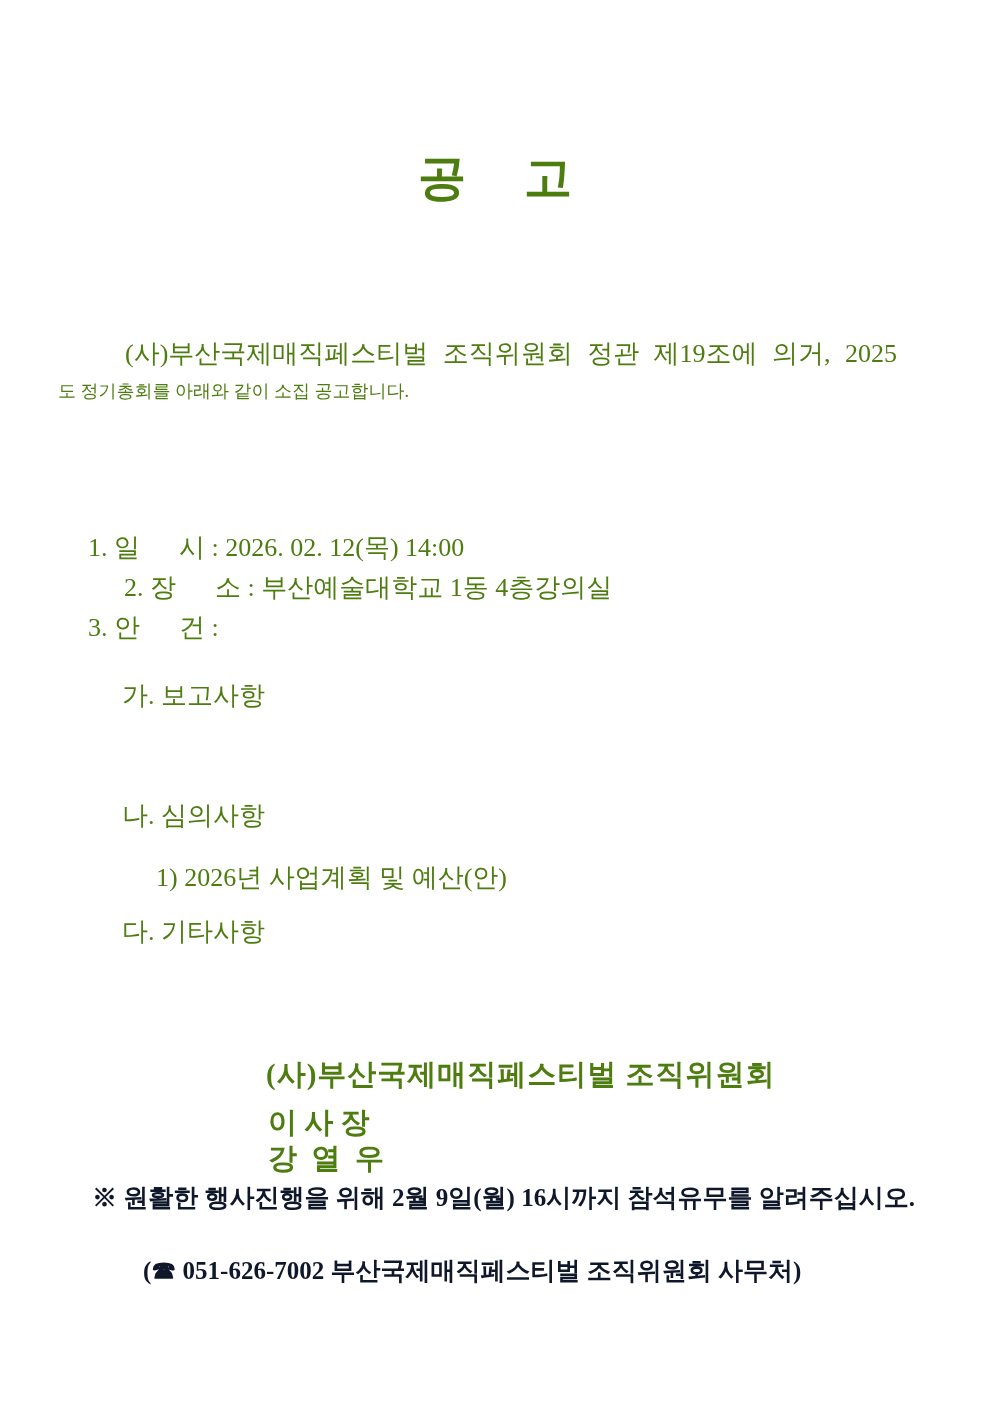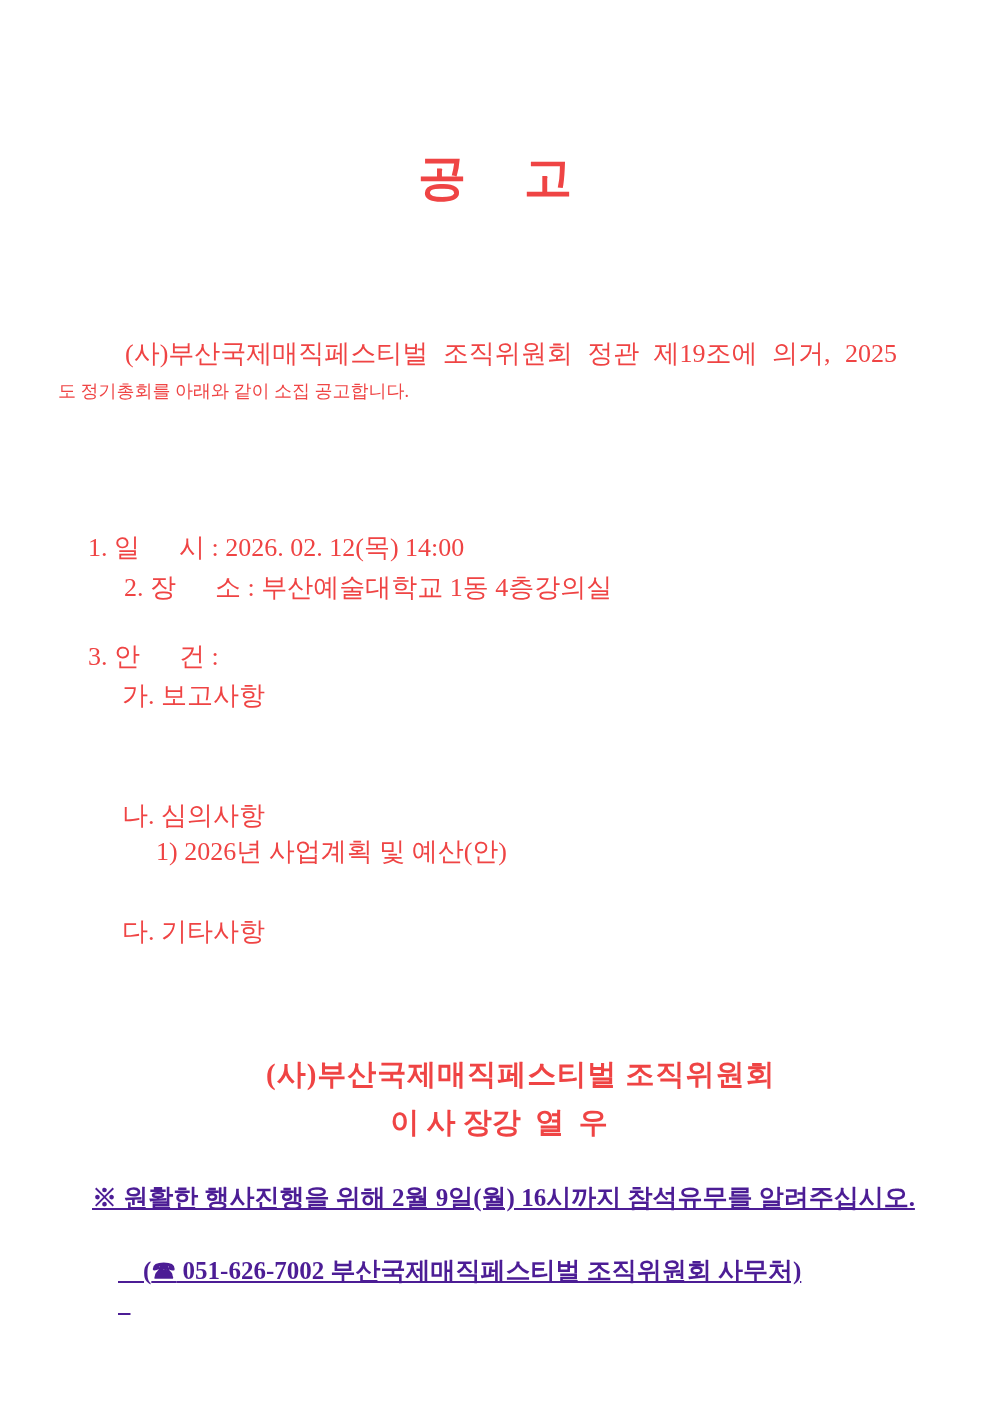--- a/index.html
+++ b/index.html
@@ -11,21 +11,21 @@
     margin: 0 auto;
     background: #ffffff;
     color: #000000;
     font-family: "Liberation Serif", "DejaVu Serif", serif;
     overflow: hidden;
   }
   .line {
     position: absolute;
     white-space: pre;
     line-height: 1.25;
-    color: #ef4444;
+    color: #4d7c0f;
   }
   .title {
     top: 148px;
     left: 0;
     width: 100%;
     text-align: center;
     font-size: 48px;
     font-weight: bold;
     letter-spacing: 2px;
   }
@@ -42,46 +42,47 @@
   .below-heading {
     top: 446px;
     left: 0;
     width: 100%;
     text-align: center;
     font-size: 27px;
     font-weight: 600;
   }
   .agenda-1 { top: 532px; left: 88px; font-size: 26px; }
   .agenda-2 { top: 572px; left: 88px; font-size: 26px; margin-left: 36px; }
-  .agenda-3 { top: 641px; left: 88px; font-size: 26px; }
+  .agenda-3 { top: 612px; left: 88px; font-size: 26px; }
   .topic-h  { left: 122px; font-size: 26px; }
   .topic-i  { left: 156px; font-size: 26px; }
   .report-h { top: 680px; }
   .report-i { top: 720px; }
   .review-h { top: 800px; }
-  .review-i { top: 836px; }
+  .review-i { top: 862px; }
   .etc-h    { top: 916px; }
   .sig-org {
     top: 1056px;
     left: 266px;
     font-size: 29px;
     font-weight: bold;
     letter-spacing: 1px;
   }
   .sig-row {
     top: 1104px;
     left: 268px;
     width: 462px;
     font-size: 29px;
     font-weight: bold;
     display: flex;
-    justify-content: center;
+    justify-content: flex-end;
     align-items: baseline;
+    flex-direction: column;
   }
-  .notice { color: #4c1d95; font-weight: 600; font-size: 25px; text-decoration: underline; }
+  .notice { color: #0f172a; font-weight: 600; font-size: 25px; }
   .notice-1 { top: 1182px; left: 92px; }
   .notice-2 { top: 1224px; left: 118px; }
   .notice-2 span { white-space: pre; }
 </style>
 </head>
 <body>
 
 <div class="page">
 
   <div class="line title">공    고</div>

